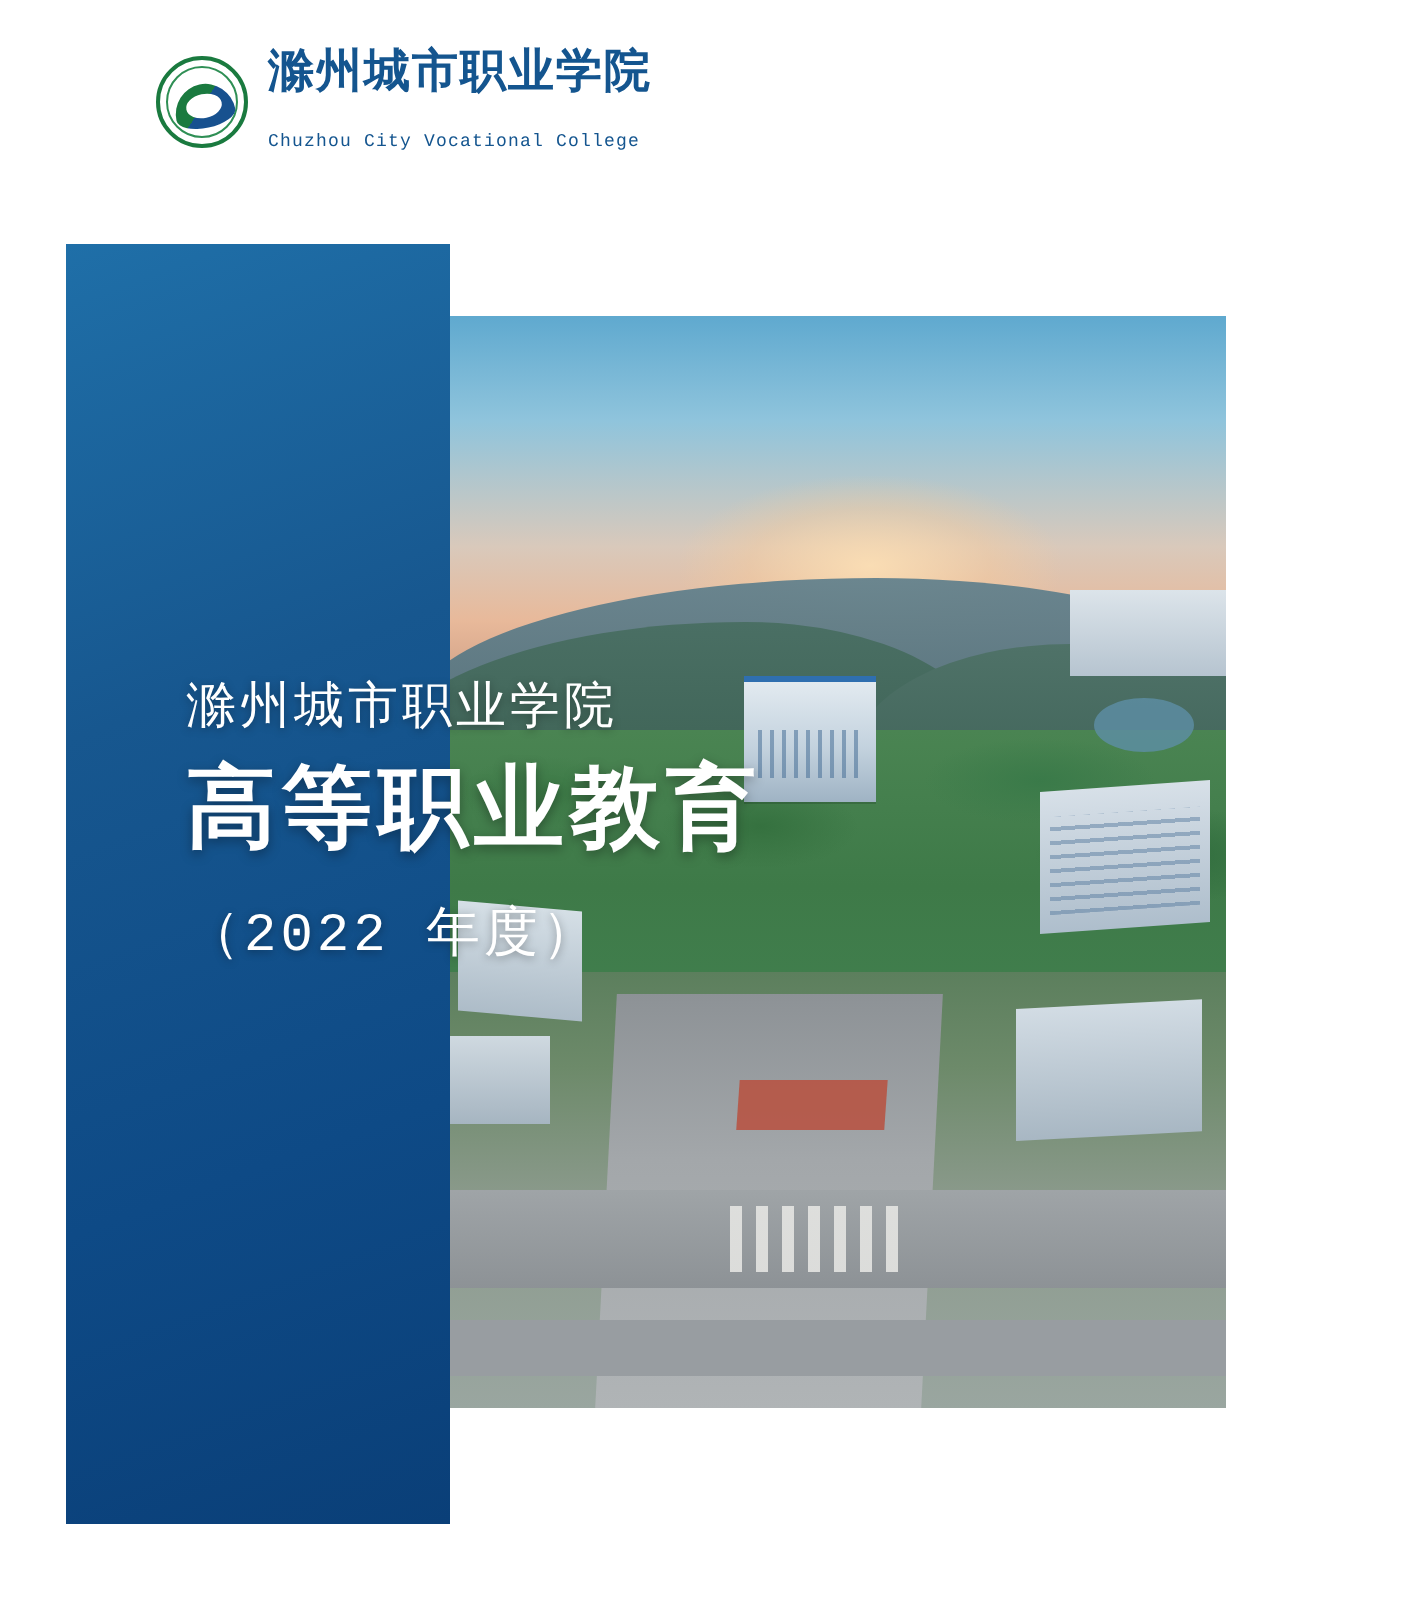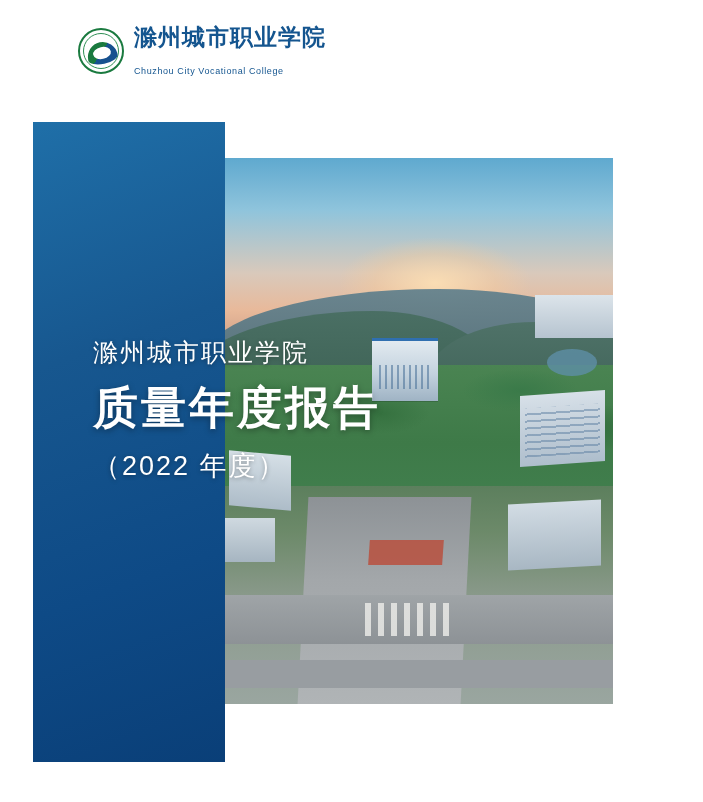--- a/index.html
+++ b/index.html
@@ -90,20 +90,21 @@
     white-space: nowrap;
   }
 
   
   .cover {
     position: absolute;
     left: 0;
     top: 0;
     width: 703px;
     height: 640px;
+    font-family: Liberation Mono, monospace;
   }
   .blue-panel {
     position: absolute;
     left: 33px;
     top: 122px;
     width: 192px;
     height: 640px;
     background: linear-gradient(160deg, #1f6fa8 0%, #17578f 35%, #0e4a86 70%, #0a3f78 100%);
   }
   .photo {
@@ -349,18 +350,18 @@
     <div class="bldg-main"></div>
     <div class="bldg-r2"></div>
     <div class="bldg-r1"></div>
     <div class="bldg-l1"></div>
     <div class="bldg-l2"></div>
     <div class="bldg-b1"></div>
   </div>
 
   <div class="cover-text">
     <div class="school-line">滁州城市职业学院</div>
-    <div class="title-2">质量年度报告</div>
+    <div class="title-1">高等职业教育</div>
     <div class="subtitle">（2022 年度）</div>
   </div>
 
 
 </div>
 
 </body></html>

